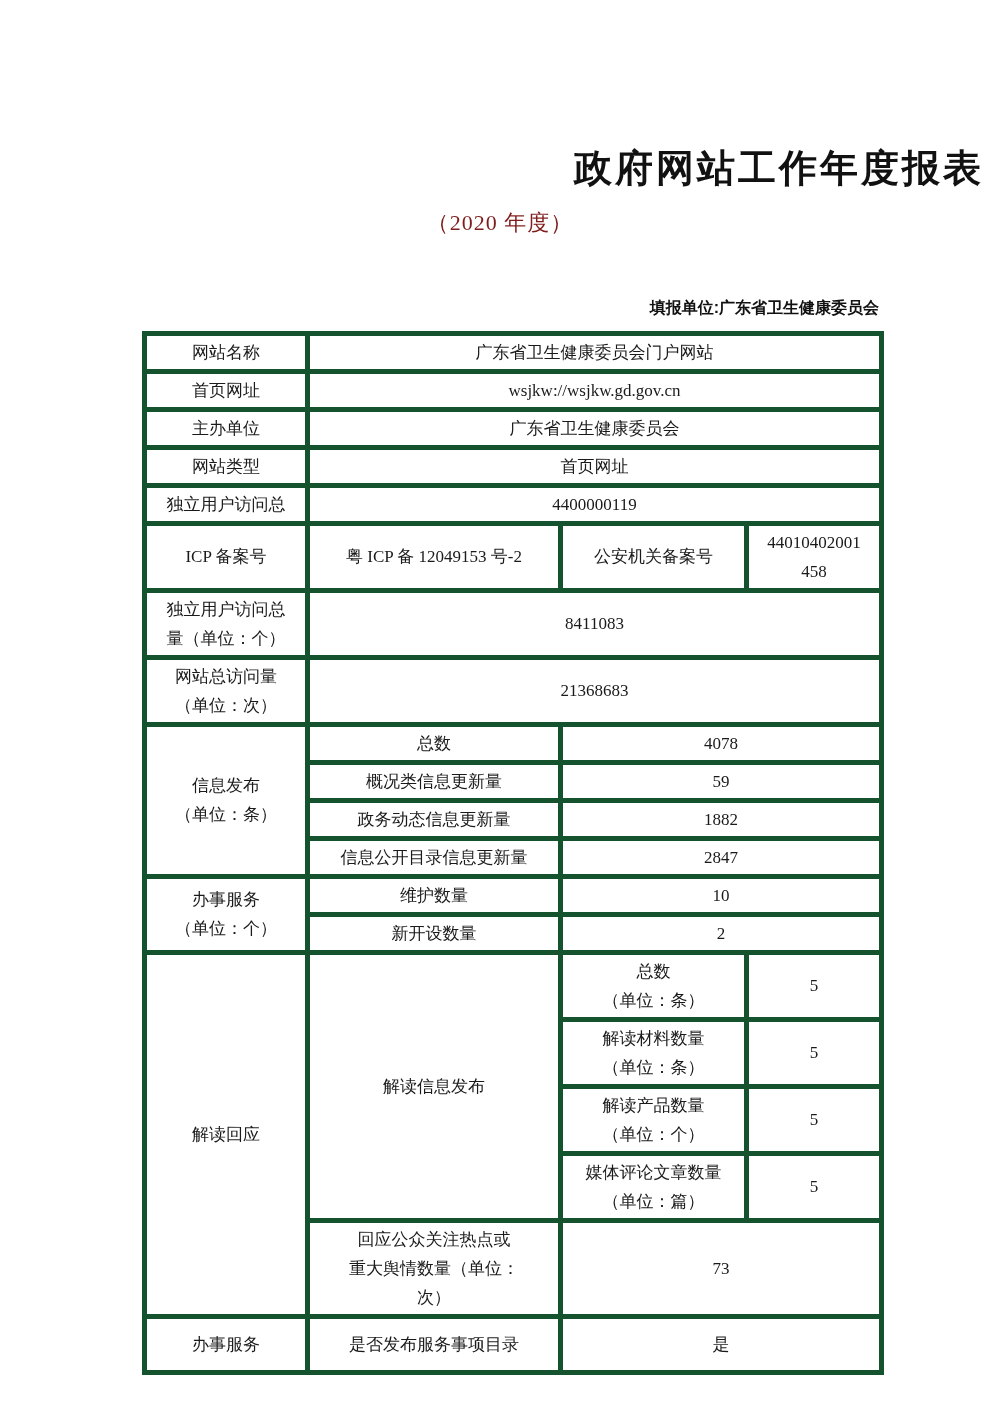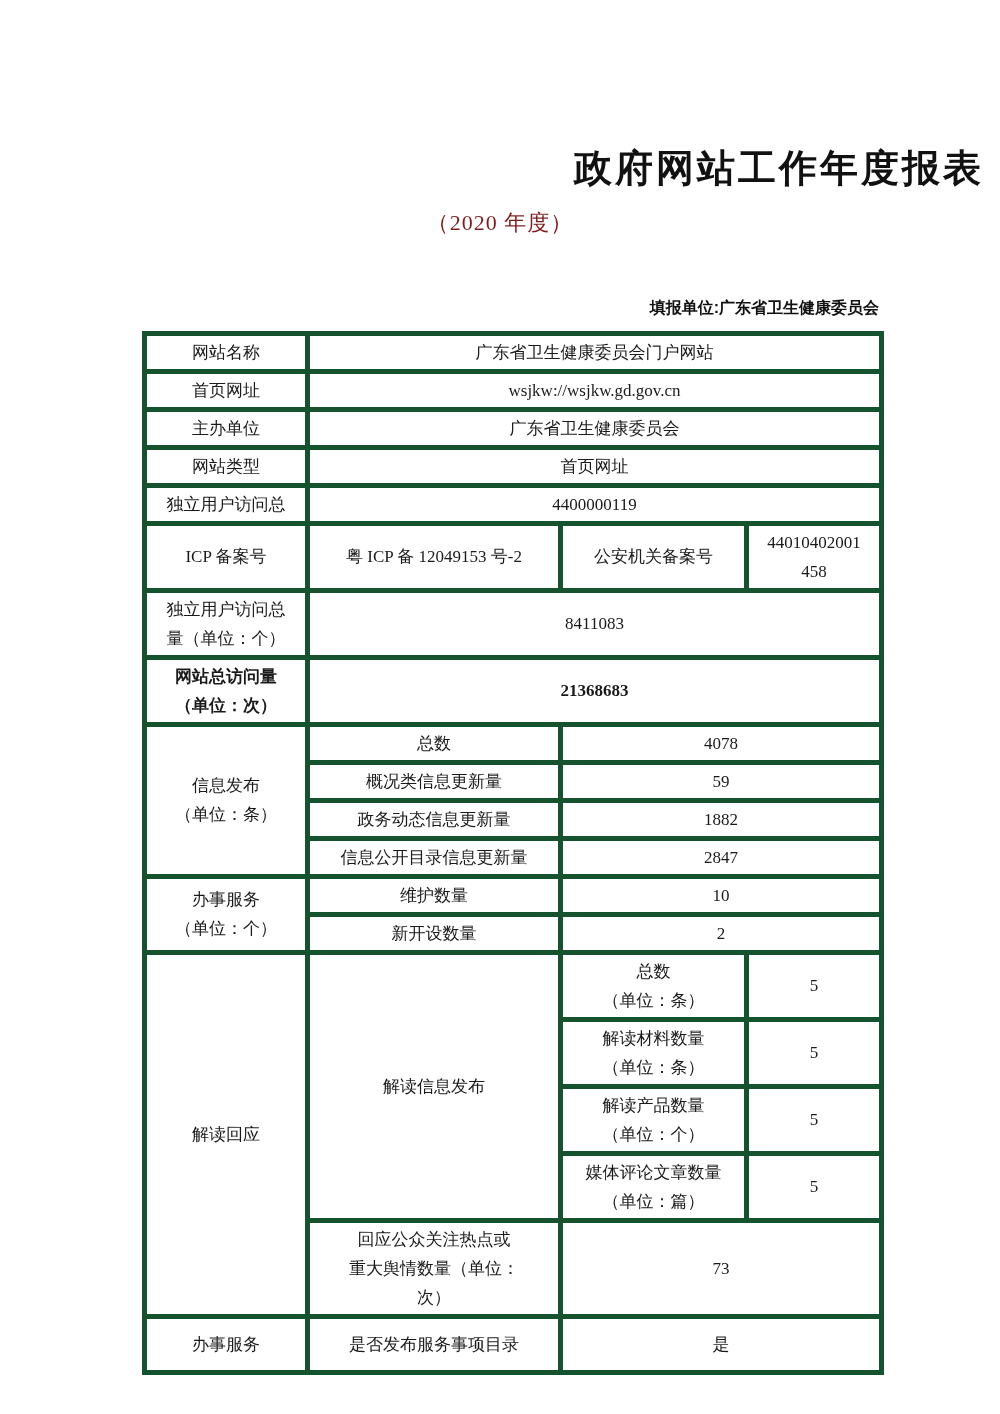--- a/index.html
+++ b/index.html
@@ -64,21 +64,21 @@
     color: #1a1a1a;
   }
   col.c1 { width: 163px; }
   col.c2 { width: 253px; }
   col.c3 { width: 186px; }
   col.c4 { width: 135px; }
   tr.h33 { height: 33px; }
   tr.h34 { height: 34px; }
   tr.h60 { height: 60px; padding-left: 31px; }
   tr.h63 { height: 63px; padding-left: 44px; }
-  tr.h62 { height: 62px; font-weight: bold; }
+  tr.h62 { height: 62px; }
   tr.h58 { height: 58px; }
   tr.h90 { height: 90px; }
   tr.h56 { height: 56px; }
   td.va-bottom {
     vertical-align: bottom;
     padding-bottom: 6px;
     margin-left: 24px;
   }
   .page-number {
     margin-top: 50px;

